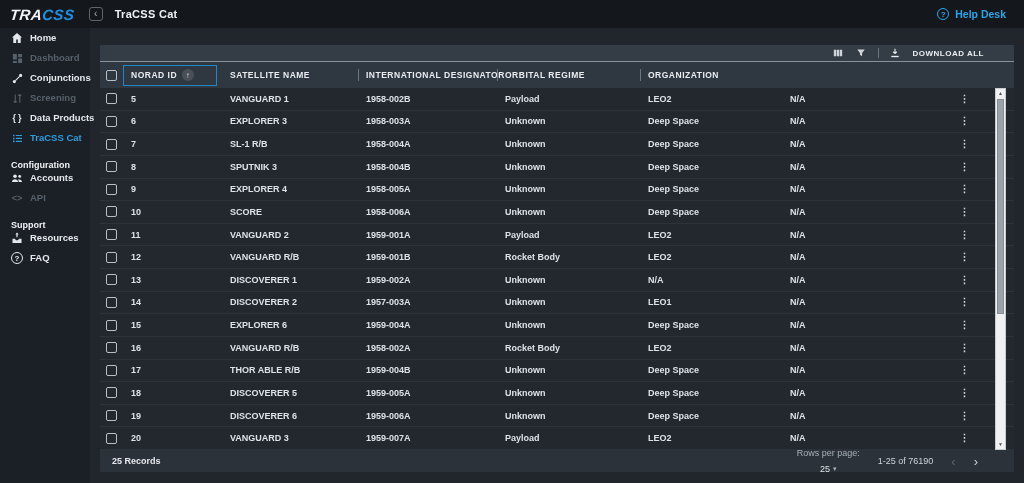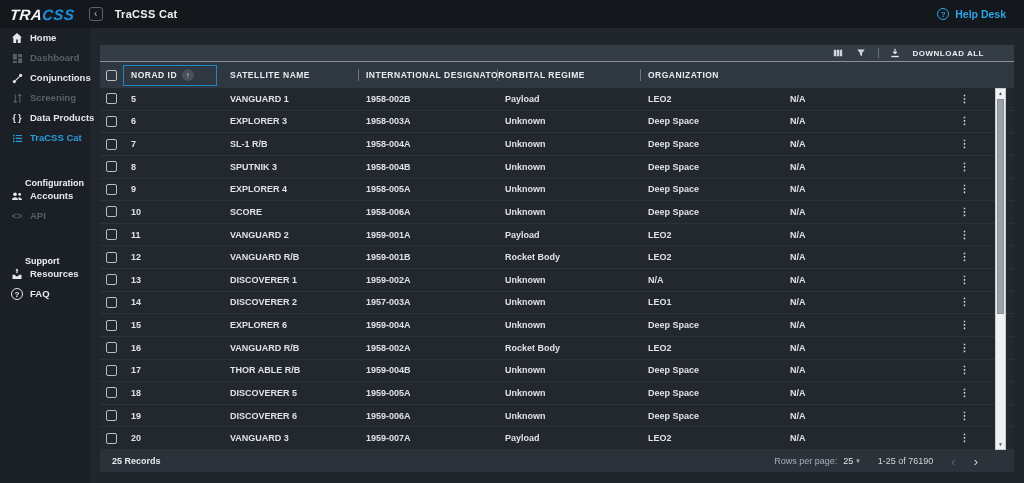--- a/index.html
+++ b/index.html
@@ -19,21 +19,21 @@
   .page-title{margin-left:12px;font-weight:700;font-size:11px;color:#eef1f4;letter-spacing:.3px;}
   .topbar-right{margin-left:auto;margin-right:18px;display:flex;align-items:center;gap:6px;color:#2aa5e8;font-size:10.5px;font-weight:700;cursor:pointer;}
   .qcircle{display:inline-flex;align-items:center;justify-content:center;width:12px;height:12px;border:1.2px solid currentColor;border-radius:50%;font-size:8px;font-weight:700;}
   
   .sidebar{position:absolute;top:28px;left:0;width:90px;height:455px;background:#1b2026;padding-top:4px;}
   .nav-item{display:flex;gap:7px;height:20px;padding-left:11px;font-size:9.5px;font-weight:600;color:#e4e8ec;cursor:pointer;white-space:nowrap;}
   .nav-item.disabled{color:#566069;}
   .nav-item.active{color:#2d9cdb;}
   .nav-item .ic{width:12px;height:12px;display:inline-flex;align-items:center;justify-content:center;flex:none;font-size:9px;font-weight:700;}
   .nav-item svg{display:block;}
-  .sec-label{padding-left:25px;margin-top:24px;height:14px;line-height:14px;font-size:9px;font-weight:700;color:#eef1f4;}
+  .sec-label{padding-left:11px;margin-top:6px;height:14px;line-height:14px;font-size:9px;font-weight:700;color:#eef1f4;}
   
   .card{position:absolute;left:100px;top:45px;width:914px;height:427px;}
   .toolbar{height:17px;background:#343c45;border-bottom:1px solid #8a919a;display:flex;align-items:center;justify-content:flex-end;padding-right:30px;gap:11px;color:#cfd5da;}
   .tb-icon{width:12px;height:12px;display:inline-flex;align-items:center;justify-content:center;cursor:pointer;}
   .tb-sep{width:1px;height:10px;background:#6a727b;}
   .dl-btn{display:flex;align-items:center;gap:13px;font-size:8px;font-weight:700;letter-spacing:.5px;color:#e9edf0;cursor:pointer;}
   .grid{display:grid;grid-template-columns:23px 99px 136px 139px 143px 142px 143px 80px 1fr;align-items:center;}
   .thead{height:26px;background:#2f3740;font-size:8.5px;font-weight:700;letter-spacing:.5px;color:#e9edf0;}
   .hcell{position:relative;display:flex;align-items:center;padding-left:8px;height:100%;cursor:pointer;white-space:nowrap;}
   .hcell.sep::before{content:'';position:absolute;left:0;top:7px;width:1px;height:12px;background:#6c747d;}
@@ -50,21 +50,21 @@
   
   .scrollbar{position:absolute;top:0;right:8px;width:11px;height:362px;background:#eef0f2;border:1px solid #c9ccd0;}
   .sb-arrow{position:absolute;left:0;width:9px;height:9px;color:#4d5359;font-size:5px;line-height:9px;text-align:center;cursor:pointer;}
   .sb-up{top:0;}
   .sb-down{bottom:0;}
   .sb-thumb{position:absolute;left:1px;top:10px;width:7px;height:215px;background:#9ba2a9;border:1px solid #878e95;cursor:grab;}
   
   .tfoot{height:22px;background:#2b323a;display:flex;align-items:center;font-size:9px;color:#cfd4d9;}
   .records{margin-left:12px;font-weight:700;color:#e6eaee;}
   .foot-right{margin-left:auto;display:flex;align-items:center;gap:18px;margin-right:36px;}
-  .rpp{display:flex;align-items:center;gap:6px;color:#a8afb6;}
+  .rpp{display:flex;align-items:center;gap:6px;color:#a8afb6;flex-direction:column;}
   .rpp-val{display:flex;align-items:center;gap:3px;color:#e0e4e8;cursor:pointer;}
   .caret{font-size:7px;color:#a8afb6;}
   .pager{display:flex;align-items:center;gap:18px;font-size:13px;line-height:13px;}
   .pg-prev{color:#5a636c;cursor:default;}
   .pg-next{color:#cdd2d7;cursor:pointer;}
 </style>
 </head>
 <body>
 
 <div class="topbar">

